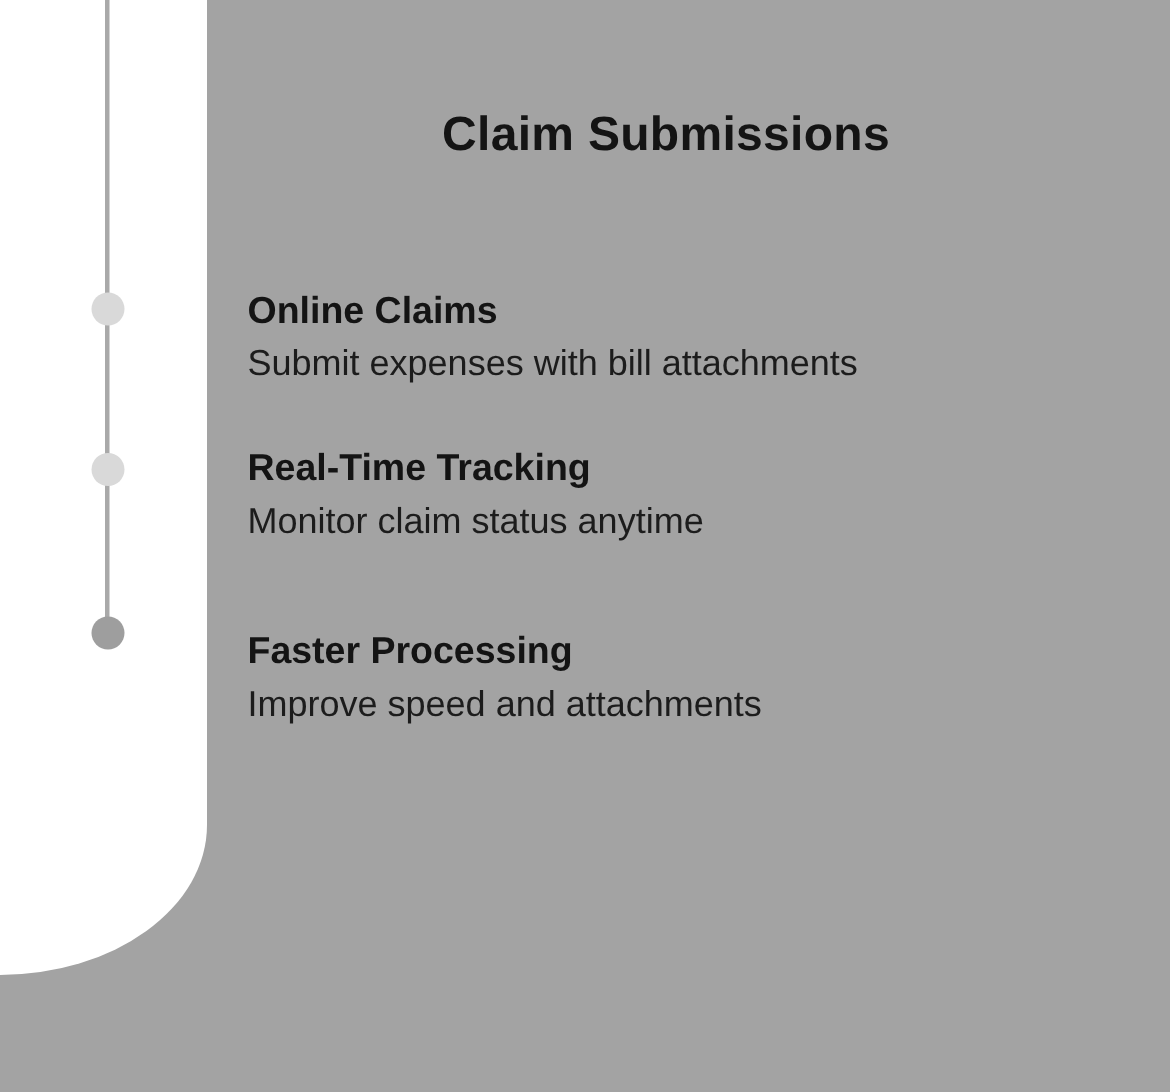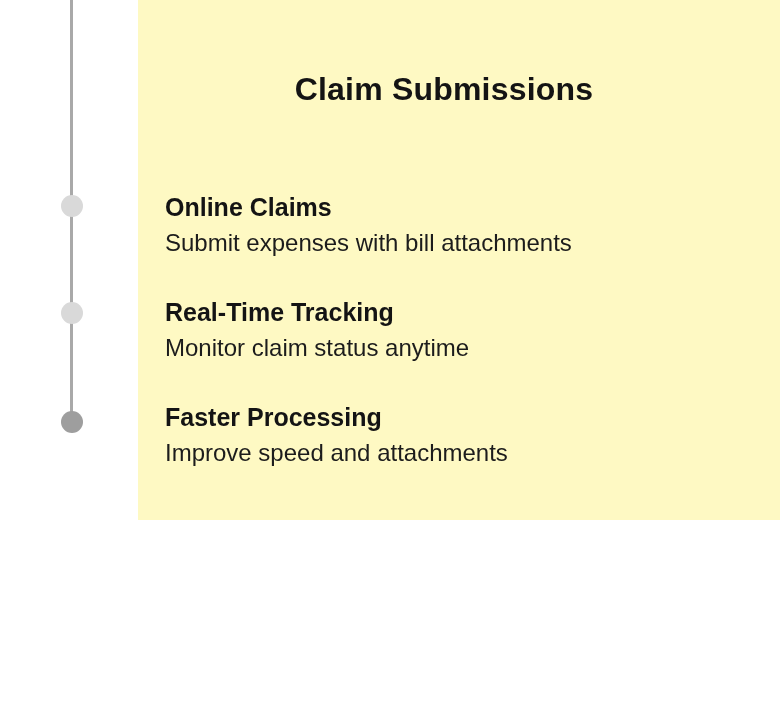--- a/index.html
+++ b/index.html
@@ -2,22 +2,22 @@
 <html><head>
 <meta charset="utf-8">
 <style>
   html, body {
     margin: 0;
     padding: 0;
   }
   .stage {
     position: relative;
     width: 780px;
-    height: 520px;
-    background: #fef9c3;
+    height: 728px;
+    background: #a3a3a3;
     overflow: hidden;
     font-family: "Liberation Sans", "DejaVu Sans", sans-serif;
     color: #141414;
   }
   .white-rail {
     position: absolute;
     left: 0;
     top: 0;
     width: 138px;
     height: 650px;
@@ -54,21 +54,21 @@
     font-weight: 700;
     letter-spacing: 0.2px;
   }
   .section {
     position: absolute;
     left: 165px;
     width: 560px;
   }
   .section-1 { top: 193px; }
   .section-2 { top: 298px; }
-  .section-3 { top: 403px; }
+  .section-3 { top: 420px; }
   .section-heading {
     font-size: 25px;
     line-height: 28px;
     font-weight: 700;
   }
   .section-desc {
     margin-top: 8px;
     font-size: 24px;
     line-height: 28px;
     font-weight: 400;

